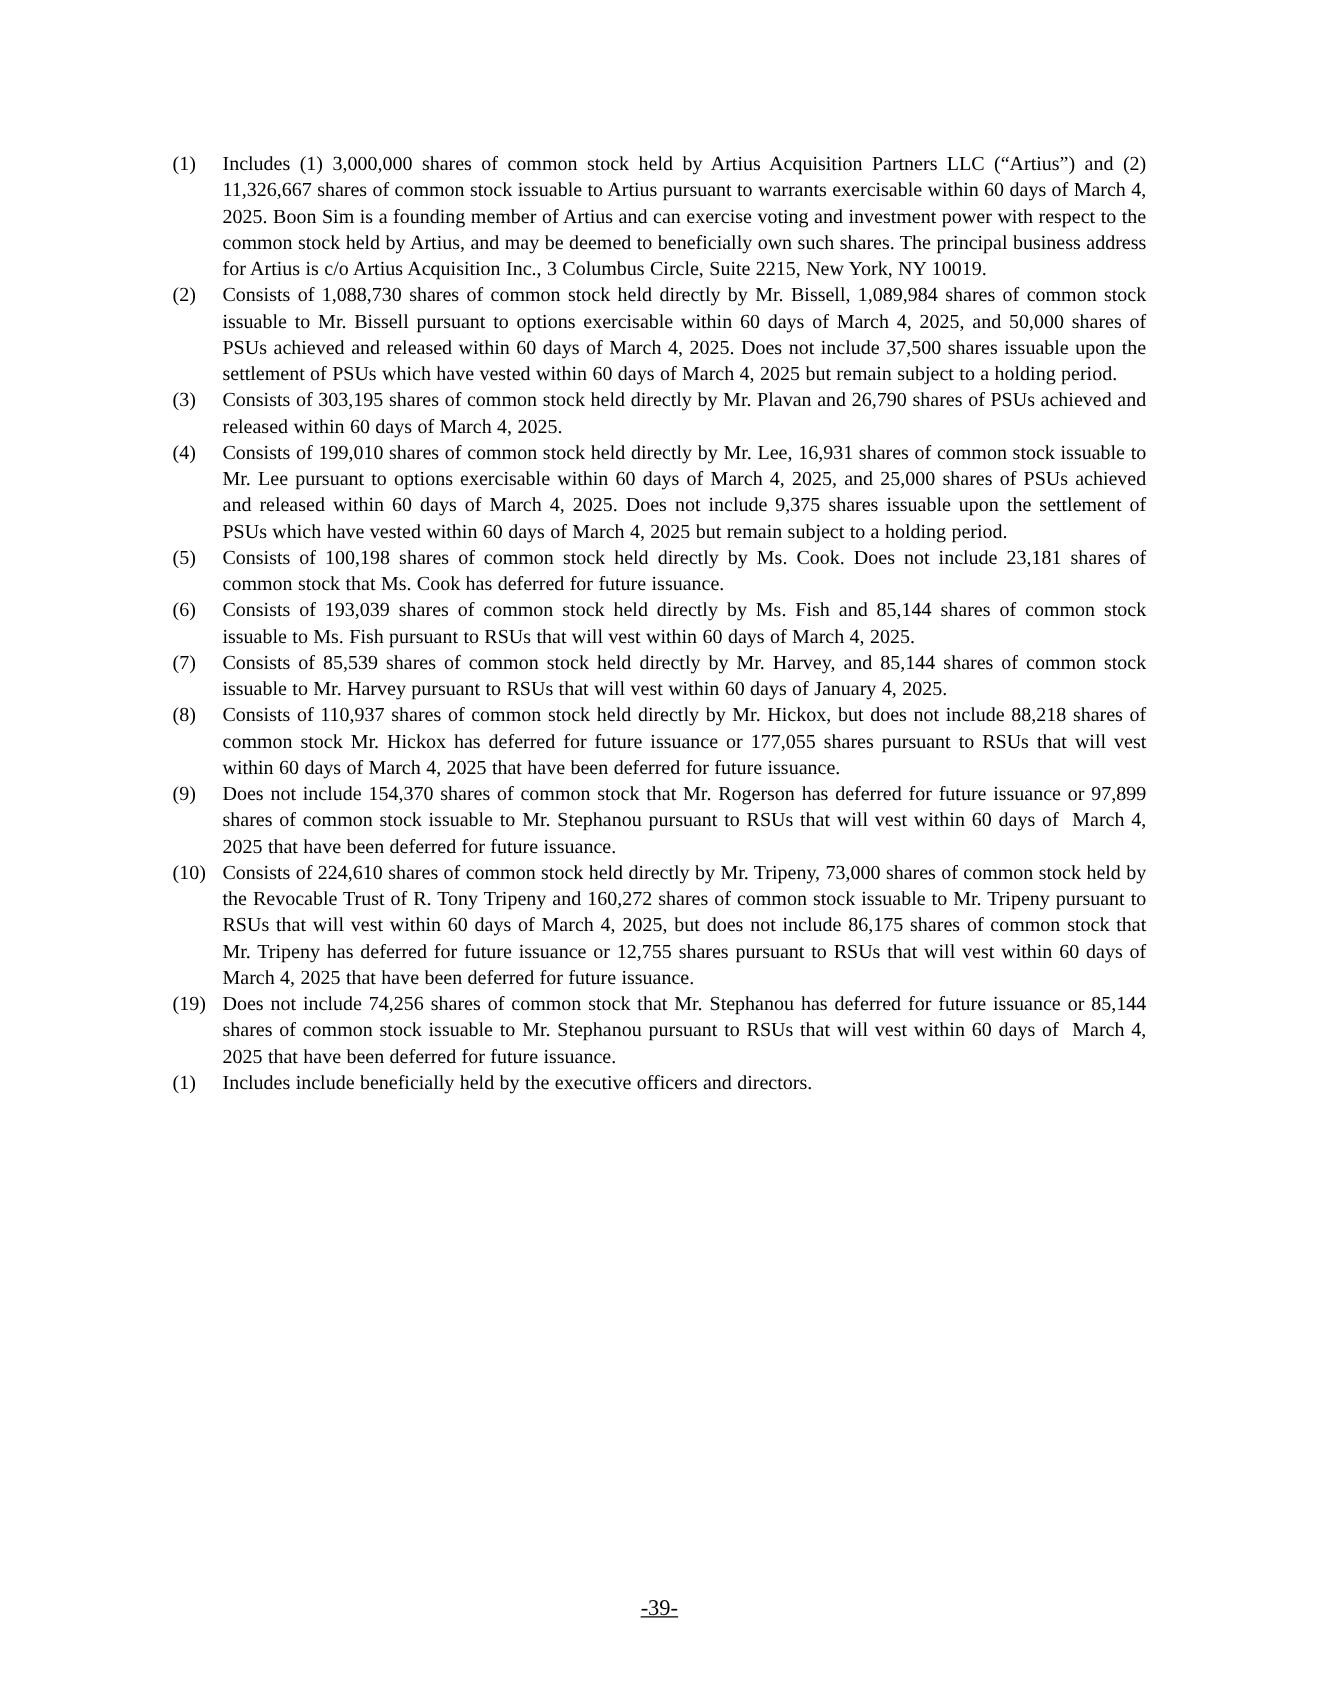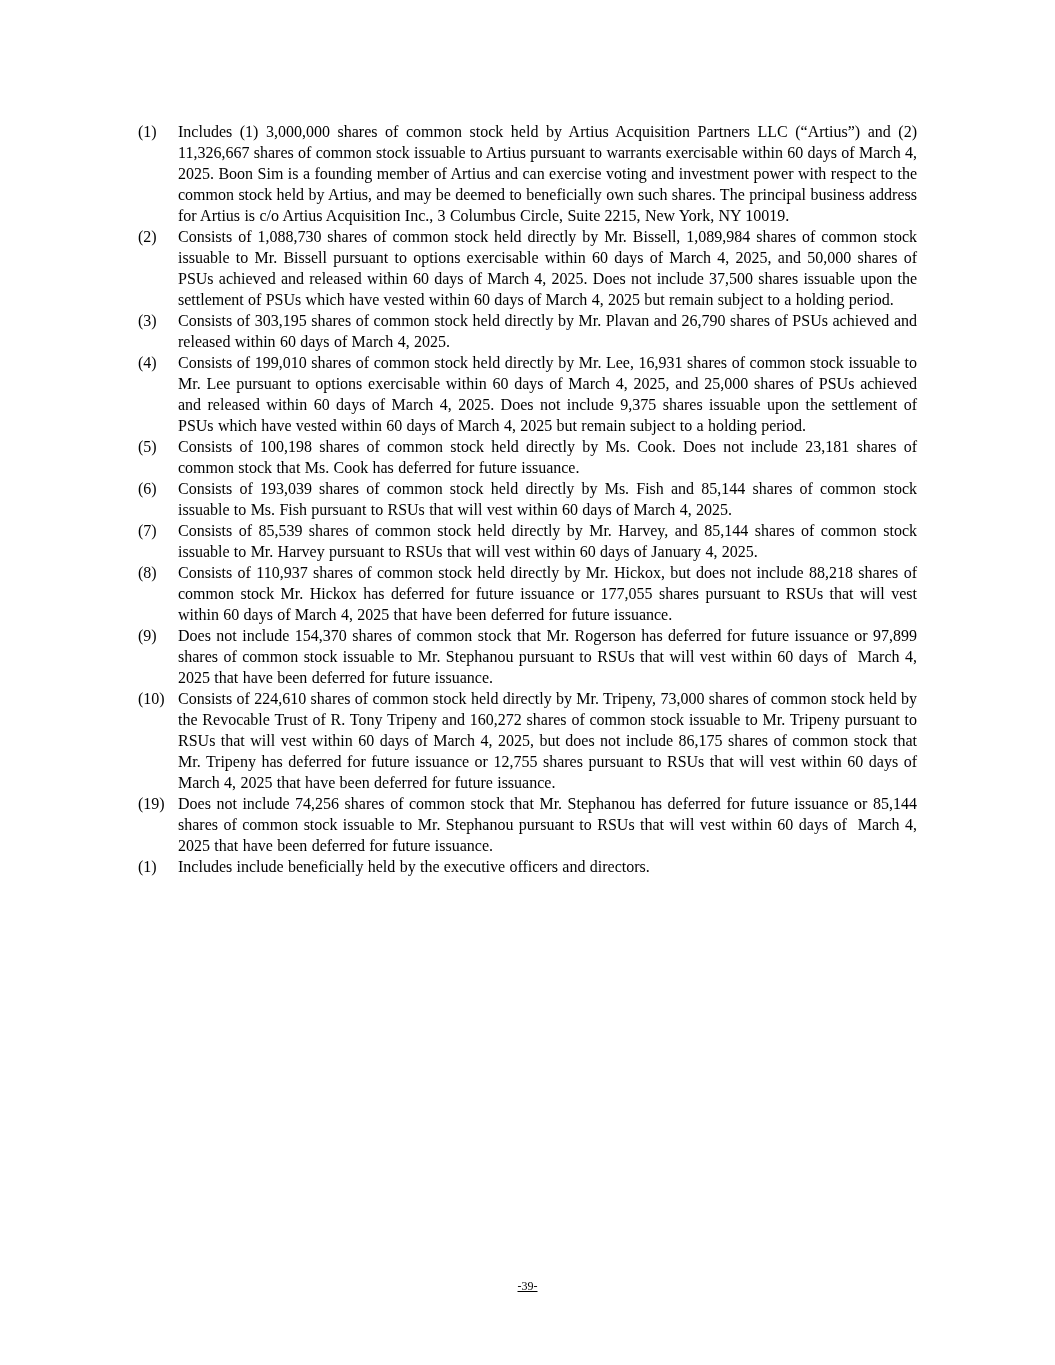--- a/index.html
+++ b/index.html
@@ -41,21 +41,21 @@
     top: 0;
     text-align: left;
     white-space: nowrap;
   }
   .page-number {
     position: absolute;
     top: 1276px;
     left: 0;
     width: 100%;
     text-align: center;
-    font-size: 12px;
+    font-size: 18px;
     line-height: 21px;
     text-decoration: underline;
   }
 </style>
 </head>
 <body>
 
 <div class="page">
 
   <div class="footnotes">

